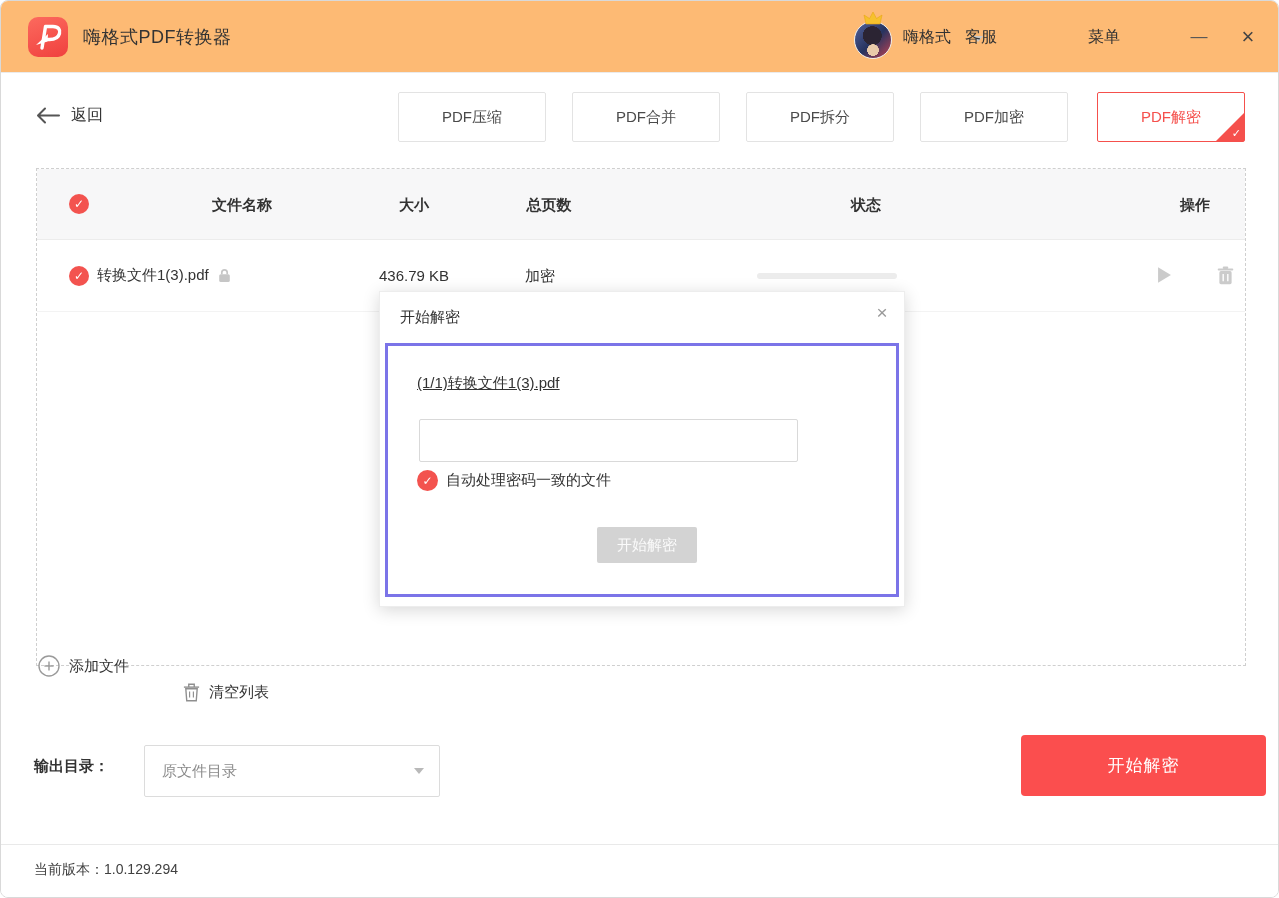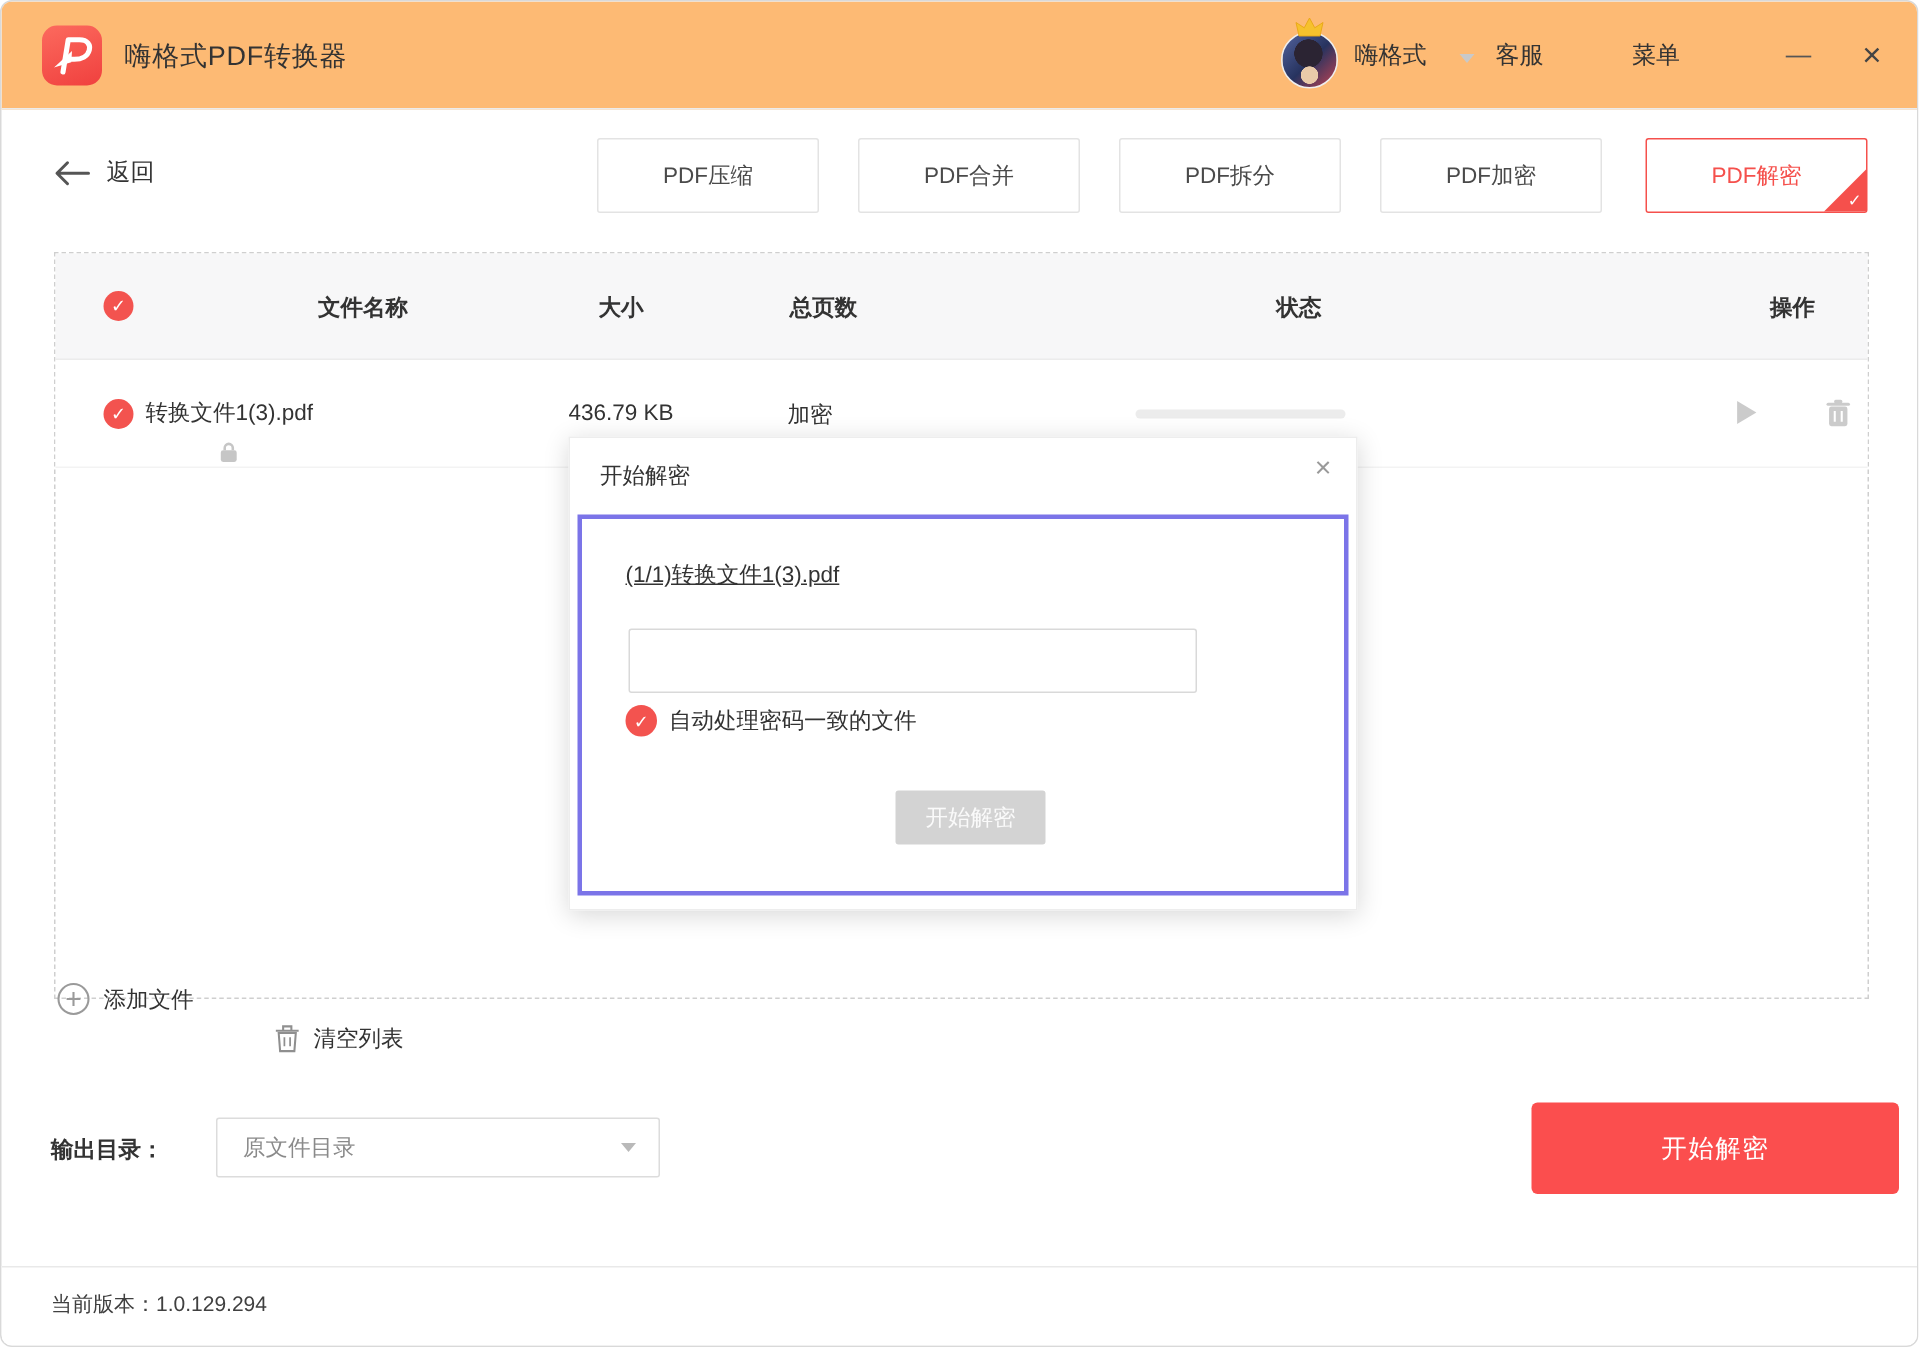--- a/index.html
+++ b/index.html
@@ -19,21 +19,21 @@
             background:
               radial-gradient(circle at 50% 78%, #e9caa9 0 17%, transparent 18%),
               radial-gradient(circle at 48% 38%, #2b2433 0 32%, transparent 33%),
               linear-gradient(135deg,#54649e 0%,#27335f 52%,#c04352 100%);
             border:1px solid #eee; }
   .crown { position:absolute; left:9px; top:-1px; }
   .username { margin-left:9px; font-size:16px; color:#333; }
   .caret { width:0; height:0; border-left:5px solid transparent; border-right:5px solid transparent; border-top:6px solid #c9c9c9; }
   .user-caret { margin-left:22px; margin-top:3px; }
   .tb-link { position:absolute; top:26px; font-size:16px; color:#333; cursor:pointer; }
-  .support-link { left:996px; }
+  .support-link { left:964px; }
   .menu-link { left:1087px; }
   .win-btn { position:absolute; top:0; height:72px; display:flex; align-items:center; justify-content:center; cursor:pointer; color:#555; }
   .min-btn { left:1180px; width:36px; font-size:17px; }
   .close-btn { left:1229px; width:36px; font-size:22px; font-weight:300; color:#444; }
 
   
   .back-btn { position:absolute; left:35px; top:104px; display:flex; align-items:center; gap:11px; cursor:pointer; font-size:16px; color:#333; }
   .tool-btn { position:absolute; top:91px; width:148px; height:50px; background:#fff; border:1px solid #e3e3e3; border-radius:2px;
               display:flex; align-items:center; justify-content:center; font-size:15px; color:#4a4a4a; cursor:pointer; }
   .tool-btn.active { border-color:#f5504c; color:#f5504c; }
@@ -45,35 +45,35 @@
   
   .file-table { position:absolute; left:35px; top:167px; width:1210px; height:498px; border:1px dashed #cfcfcf; background:#fff; }
   .ft-header { position:relative; height:71px; background:#f7f7f8; border-bottom:1px solid #ececec; }
   .ft-header .col { position:absolute; top:27px; transform:translateX(-50%); font-size:15px; font-weight:bold; color:#333; white-space:nowrap; }
   .col-name{left:205px} .col-size{left:377px} .col-pages{left:512px} .col-status{left:829px} .col-action{left:1158px}
   .check-circle { width:20px; height:20px; border-radius:50%; background:#f3534f; color:#fff; font-size:12px; font-weight:bold;
                   display:flex; align-items:center; justify-content:center; cursor:pointer; }
   .ft-header .check-circle { position:absolute; left:32px; top:25px; }
   .ft-row { position:relative; height:72px; border-bottom:1px solid #f3f3f3; background:#fff; }
   .ft-row .check-circle { position:absolute; left:32px; top:26px; }
-  .file-name { position:absolute; left:60px; top:26px; font-size:15px; color:#333; display:flex; align-items:center; gap:9px; white-space:nowrap;flex-direction:column; }
+  .file-name { position:absolute; left:60px; top:26px; font-size:15px; color:#333; display:flex; align-items:center; gap:9px; white-space:nowrap; }
   .cell { position:absolute; top:27px; transform:translateX(-50%); font-size:15px; color:#333; white-space:nowrap; }
   .cell-size{left:377px} .cell-pages{left:503px}
   .progress-track { position:absolute; left:720px; top:33px; width:140px; height:6px; border-radius:3px; background:#ececec; overflow:hidden; }
   .progress-fill { height:100%; width:0; background:#f5504c; border-radius:3px; }
   .row-icon-btn { position:absolute; top:26px; cursor:pointer; }
   .play-btn{left:1120px} .trash-btn{left:1180px}
 
   
   .list-action { position:absolute; display:flex; align-items:center; gap:9px; font-size:15px; color:#333; cursor:pointer; }
   .add-files{left:37px; top:654px} .clear-list{left:182px; top:682px}
 
   
   .output-label { position:absolute; left:33px; top:756px; font-size:15px; font-weight:bold; color:#333; }
-  .dir-select { position:absolute; left:143px; top:744px; width:296px; height:40px; border:1px solid #dcdcdc; border-radius:2px; background:#fff;
+  .dir-select { position:absolute; left:143px; top:744px; width:296px; height:52px; border:1px solid #dcdcdc; border-radius:2px; background:#fff;
                 display:flex; align-items:center; cursor:pointer; }
   .dir-value { margin-left:17px; font-size:15px; color:#8a8a8a; flex:1; }
   .dir-caret { margin-right:15px; border-top-color:#b9b9b9; }
   .start-btn { position:absolute; left:1020px; top:734px; width:245px; height:61px; background:#fb4e4e; border:none; border-radius:4px;
                color:#fff; font-size:17px; display:flex; align-items:center; justify-content:center; cursor:pointer; letter-spacing:1px; }
 
   
   .footer { position:absolute; left:0; right:0; top:843px; bottom:0; border-top:1px solid #e9e9e9; background:#fff; }
   .version { position:absolute; left:33px; top:16px; font-size:14px; color:#404040; }
 

